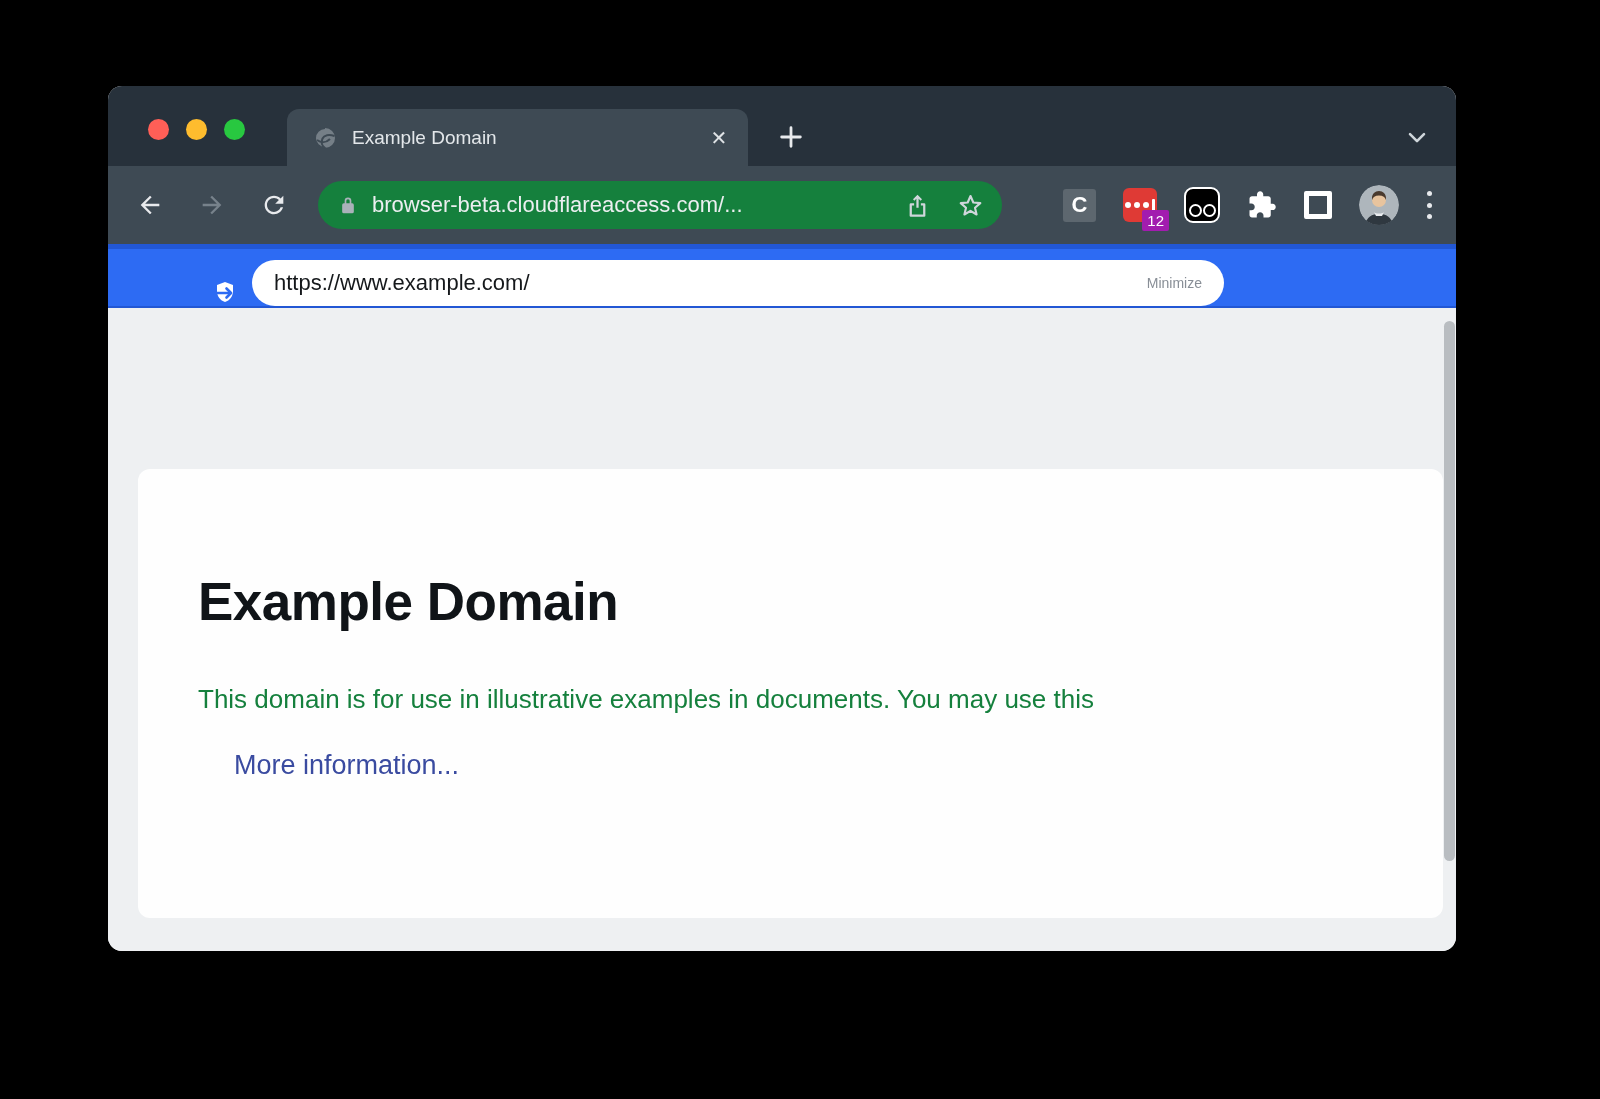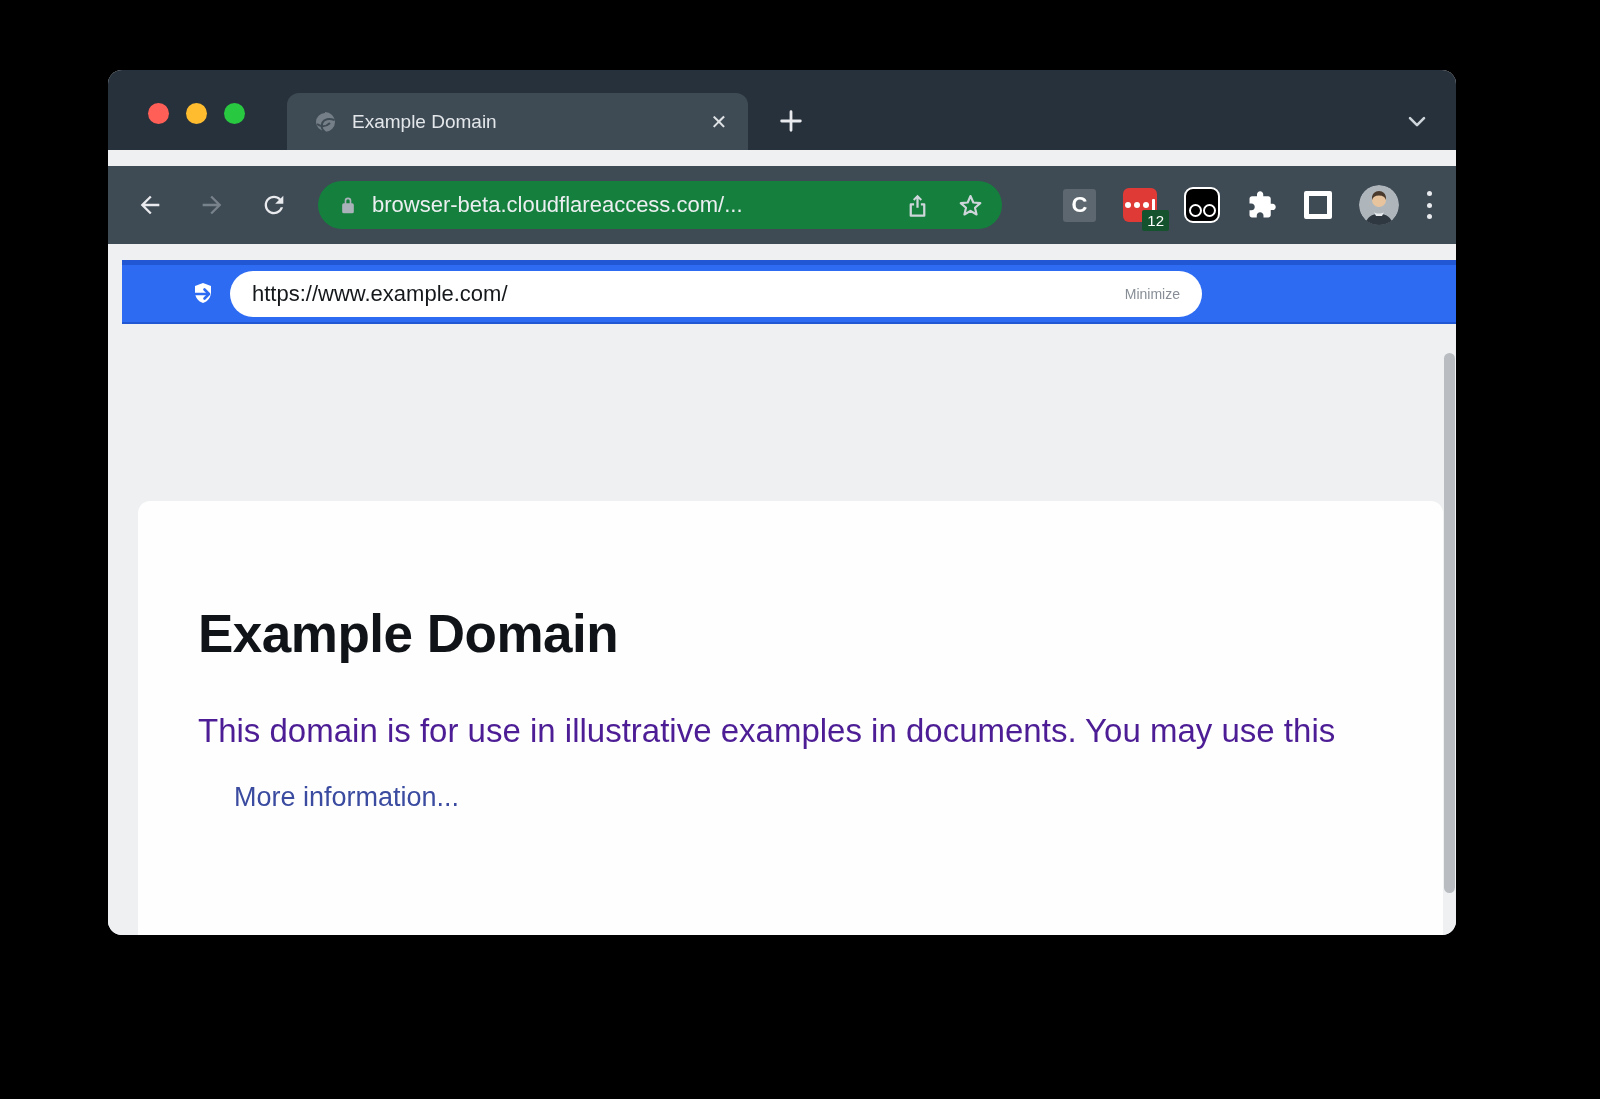--- a/index.html
+++ b/index.html
@@ -1,21 +1,21 @@
 <!DOCTYPE html>
 <html><head>
 <meta charset="utf-8">
 <style>
   * { margin:0; padding:0; box-sizing:border-box; }
   html,body { width:1600px; height:1099px; background:#000; overflow:hidden;
     font-family:"Liberation Sans", sans-serif; }
 
-  .window { position:absolute; left:108px; top:70px; width:1348px; height:865px;
+  .window { position:absolute; left:108px; top:86px; width:1348px; height:865px;
     border-radius:14px; overflow:hidden; background:#eef0f2;
-    box-shadow:0 18px 60px rgba(0,0,0,.6); display:flex; flex-direction:column;gap:16px; }
+    box-shadow:0 18px 60px rgba(0,0,0,.6); display:flex; flex-direction:column; }
 
   
   .tabstrip { position:relative; height:80px; background:#27313b; flex:none; }
   .traffic { position:absolute; left:40px; top:33px; display:flex; gap:17px; }
   .traffic span { width:21px; height:21px; border-radius:50%; display:block; }
   .tl-red    { background:#ff5f57; }
   .tl-yellow { background:#febc2e; }
   .tl-green  { background:#28c840; }
 
   .tab { position:absolute; left:179px; top:23px; width:461px; height:57px;
@@ -46,51 +46,51 @@
   .pill-icon + .pill-icon { margin-left:26px; }
 
   .ext-area { margin-left:auto; display:flex; align-items:center; gap:27px; }
   .ext-c { width:33px; height:33px; background:#5d676f; border-radius:3px;
     color:#fff; font-size:22px; font-weight:bold; display:flex; align-items:center;
     justify-content:center; }
   .ext-red { position:relative; width:34px; height:34px; background:#df3a35;
     border-radius:6px; display:flex; align-items:center; justify-content:center; gap:3px; }
   .ext-red i { width:6px; height:6px; border-radius:50%; background:#fff; display:block; }
   .ext-red b { width:3px; height:12px; background:#fff; display:block; border-radius:1px; }
-  .ext-badge { position:absolute; right:-12px; bottom:-9px; background:#14532d;
+  .ext-badge { position:absolute; right:-12px; bottom:-9px; background:#a21caf;
     color:#fff; font-size:15px; font-style:normal; line-height:1; padding:3px 5px;
     border-radius:2px; }
   .ext-cam { width:36px; height:36px; background:#000; border:2px solid #fff;
     border-radius:9px; display:flex; align-items:flex-end; justify-content:center;
     gap:1px; padding-bottom:4px; }
   .ext-cam i { width:13px; height:13px; border:2.5px solid #fff; border-radius:50%;
     display:block; }
   .ext-puzzle { width:30px; height:30px; }
   .ext-sidepanel { width:28px; height:28px; border:5px solid #fff; border-radius:2px; }
   .avatar { width:40px; height:40px; border-radius:50%; overflow:hidden; flex:none; }
   .kebab { width:6px; height:28px; display:flex; flex-direction:column;
     justify-content:space-between; align-items:center; }
   .kebab i { width:5px; height:5px; border-radius:50%; background:#e8eaed; display:block; }
 
   
   .bluebar { height:64px; flex:none; background:#2d6bf3;
     border-top:5px solid #2257d4; border-bottom:2px solid #2257d4;
-    display:flex; align-items:center; padding-left:68px;margin-left:14px; }
+    display:flex; align-items:flex-end; padding-left:104px; }
   .shield-icon { width:26px; height:26px; flex:none; }
   .iso-pill { margin-left:14px; width:972px; height:46px; background:#fff;
     border-radius:23px; display:flex; align-items:center; padding:0 22px; flex:none; }
   .iso-url { color:#15181b; font-size:22px; flex:1; white-space:nowrap; overflow:hidden; }
   .iso-minimize { color:#888e96; font-size:14px; flex:none; }
 
   
   .page { flex:1; position:relative; background:#eef0f2; }
   .card { position:absolute; left:30px; top:161px; width:1305px; height:449px;
     background:#fefefe; border-radius:12px; padding:102px 60px 0 60px; }
   .card h1 { font-size:53px; font-weight:700; color:#101418; letter-spacing:-.5px; }
-  .card p { margin-top:48px; font-size:33px; line-height:38px; color:#4c1d95; }
+  .card p { margin-top:48px; font-size:26px; line-height:38px; color:#15803d; }
   .card .more-link { display:inline-block; margin-top:32px; font-size:27px;
     color:#3a4ba0; text-decoration:none;margin-left:36px; }
   .scroll-thumb { position:absolute; right:1px; top:13px; width:11px; height:540px;
     background:#b9bdc1; border-radius:6px; }
 </style>
 </head>
 <body>
 
 <div class="window">
 

